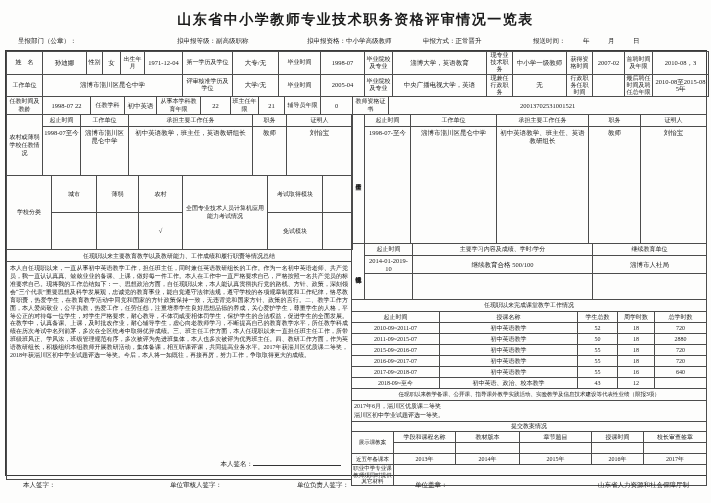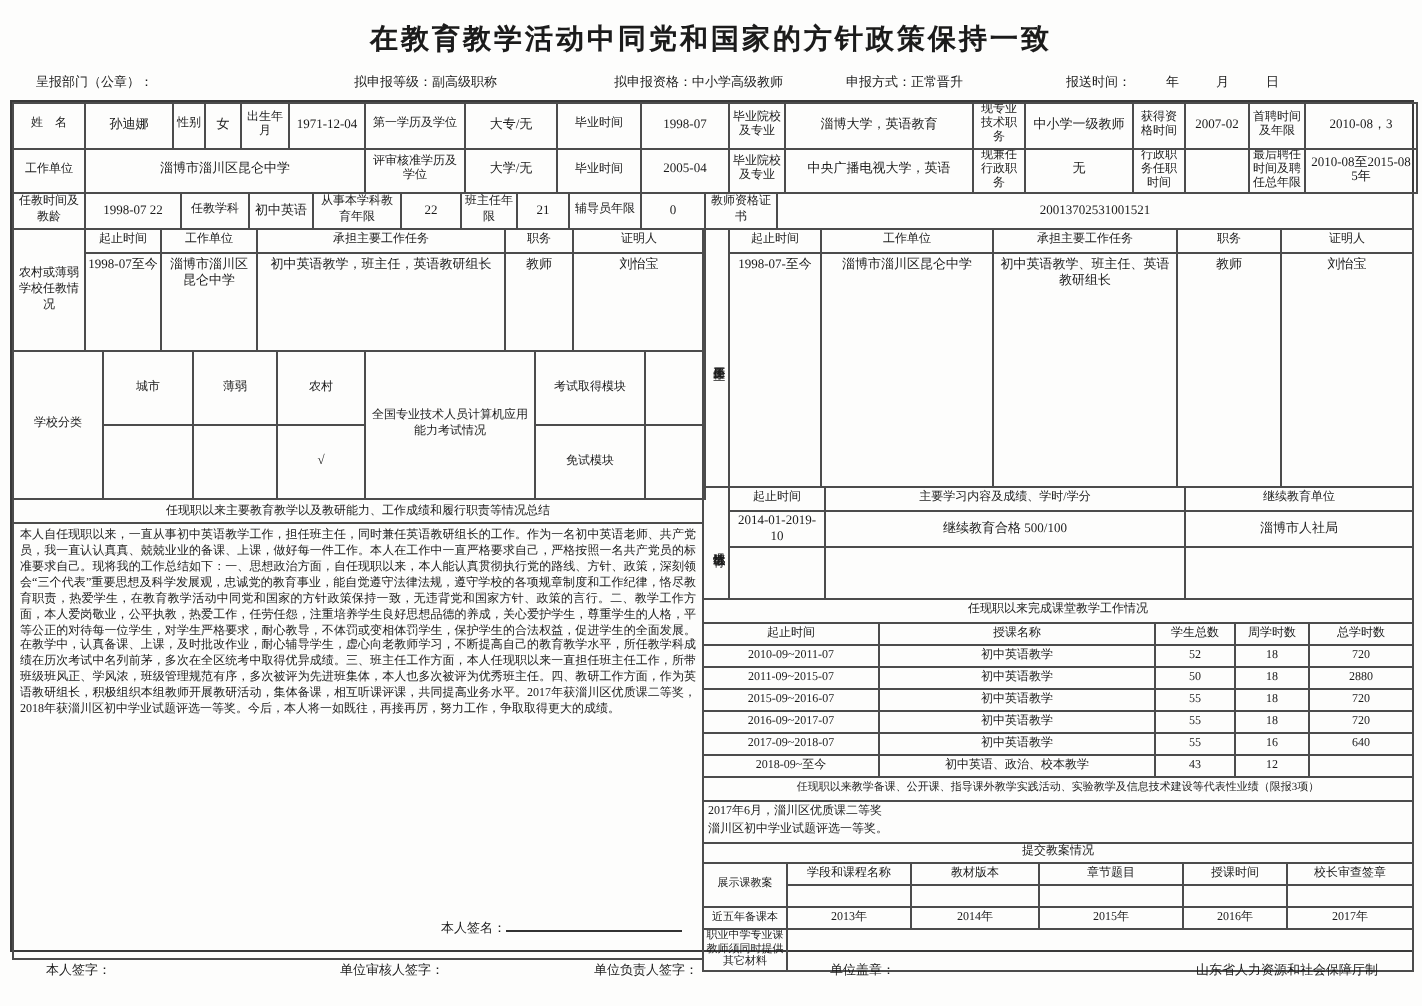--- a/index.html
+++ b/index.html
@@ -37,21 +37,21 @@
   .ach-lines{text-align:left;font-size:6px;line-height:1.5;vertical-align:top;padding:1px 2px}
   .footer span{position:absolute;top:481px;font-size:6.5px;white-space:nowrap}
   .f-self{left:23px}.f-audit{left:170px}.f-leader{left:297px}.f-seal{left:415px}.f-made{left:598px}
   .small{font-size:5.5px}
 </style>
 </head>
 <body>
 
 <div class="sheet">
 
-  <div class="title">在教育教学活动中同党和国家的方针政策保持一致</div>
+  <div class="title">山东省中小学教师专业技术职务资格评审情况一览表</div>
 
   <div class="meta">
     <span class="m-dept">呈报部门（公章）：</span>
     <span class="m-level">拟申报等级：副高级职称</span>
     <span class="m-qual">拟申报资格：中小学高级教师</span>
     <span class="m-method">申报方式：正常晋升</span>
     <span class="m-time">报送时间：</span>
     <span class="m-date">年　月　日</span>
   </div>
 

